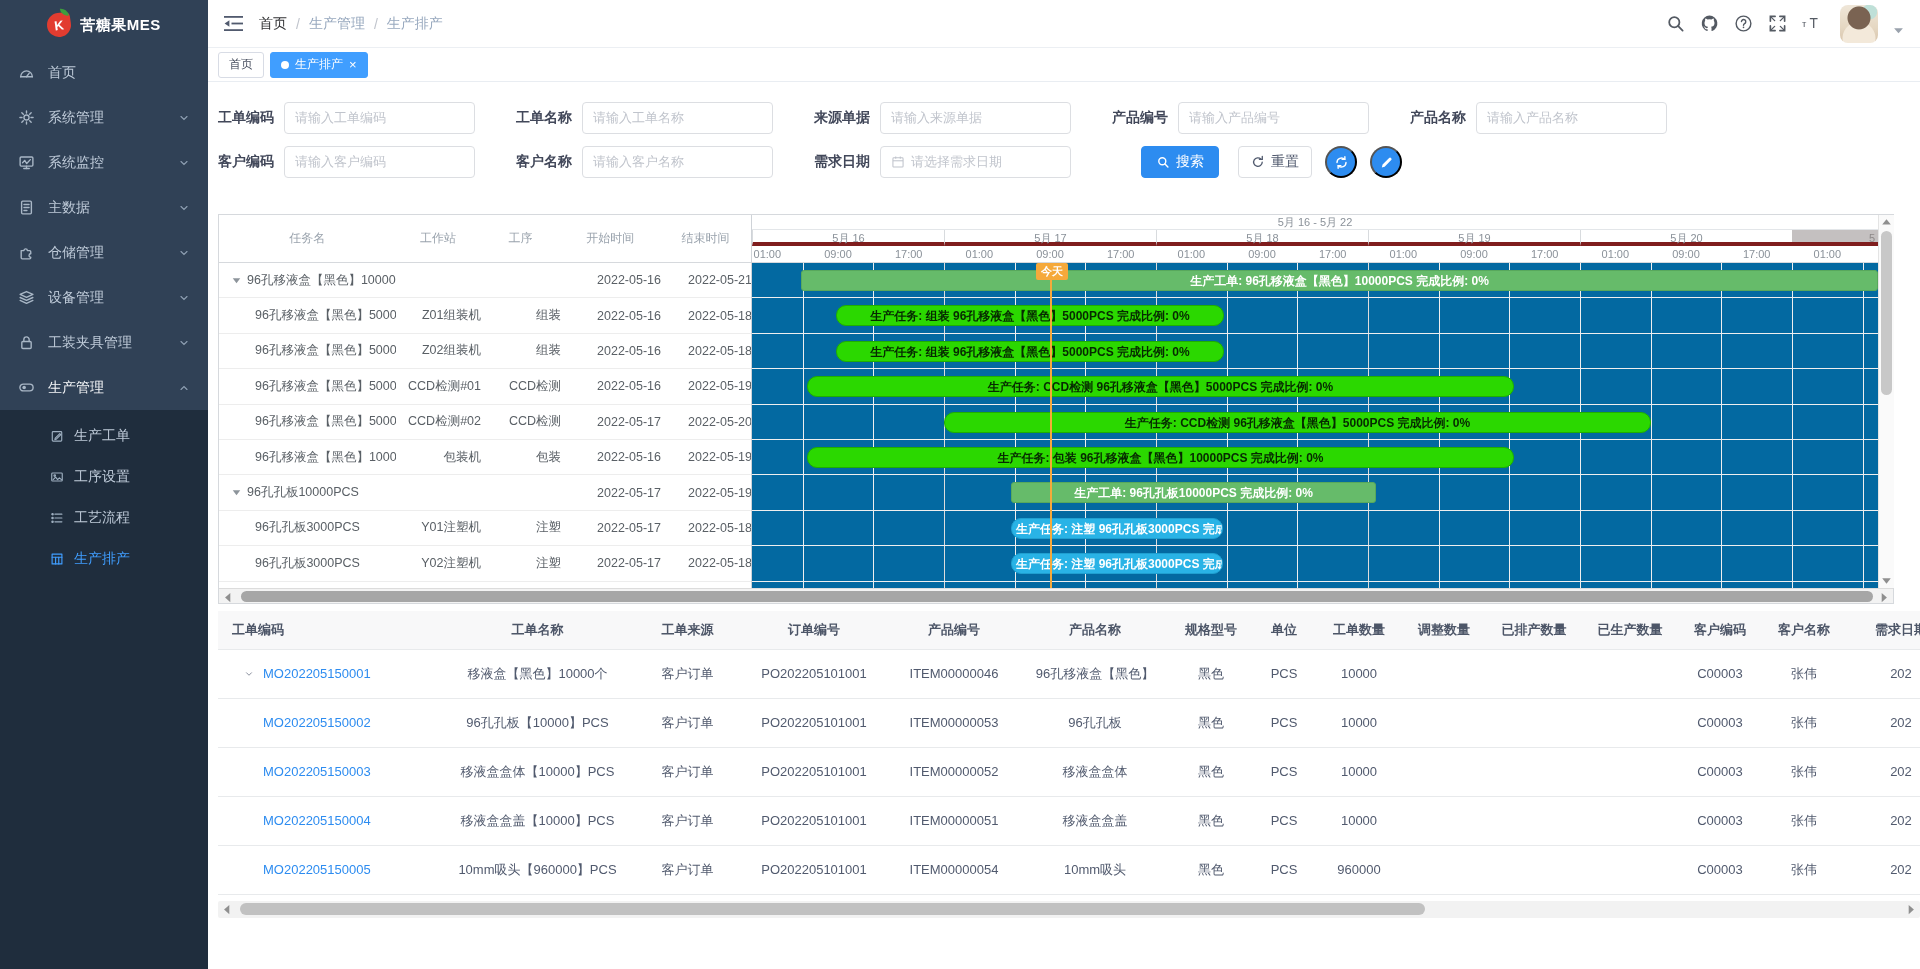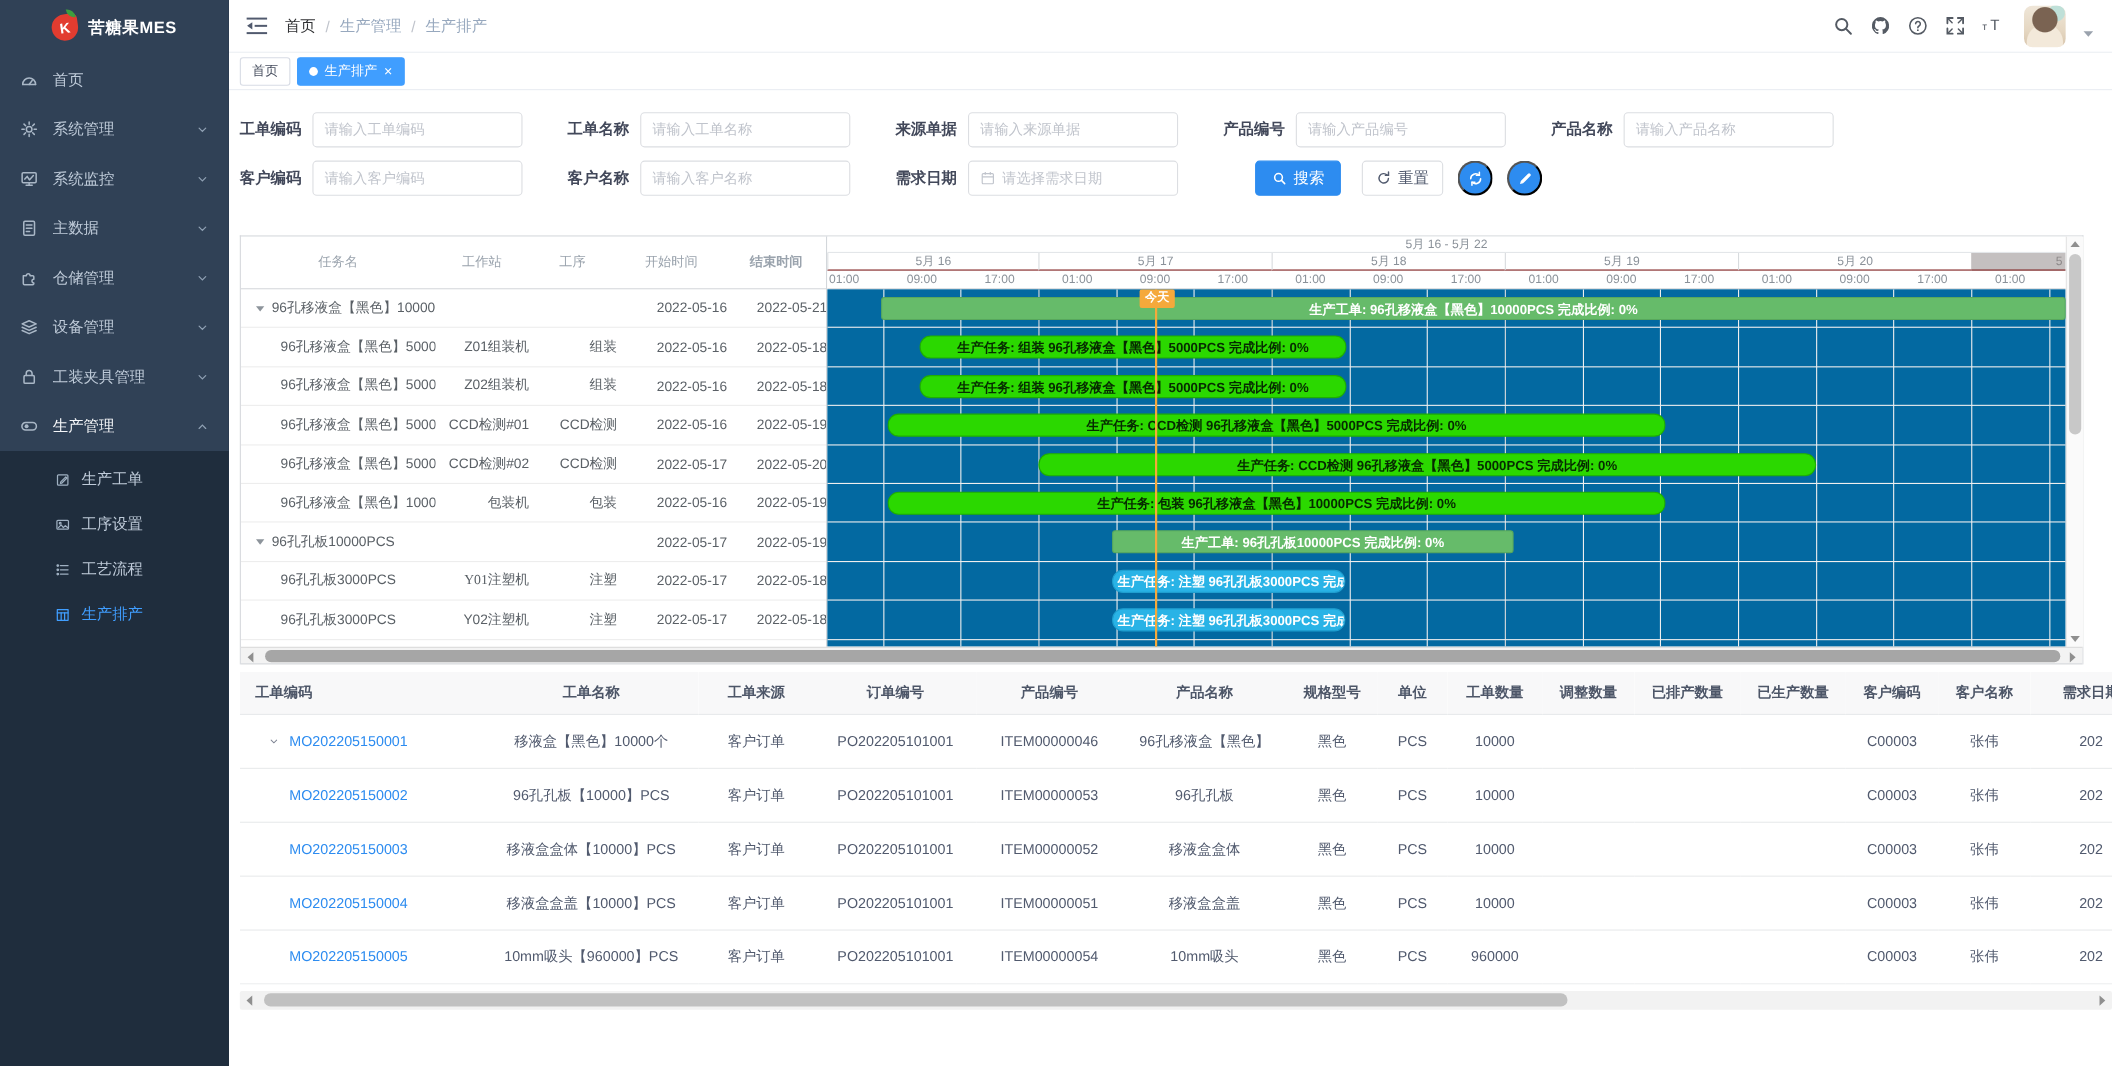--- a/index.html
+++ b/index.html
@@ -63,21 +63,21 @@
   .g-left-head{height:48px;border-bottom:1px solid #d6d9dd;display:flex;align-items:center;color:#9aa3ad;font-size:12px;flex:0 0 auto}
   .g-left-head > div{text-align:center;white-space:nowrap;overflow:hidden}
   .g-left-body{height:325px;overflow:hidden}
   .g-row{display:flex;align-items:center;border-bottom:1px solid #ededed;font-size:12.5px;color:#5a6066;cursor:pointer}
   .g-cell{white-space:nowrap;overflow:hidden;text-align:right;flex:0 0 auto}
   .g-cell.name{text-align:left;display:flex;align-items:center}
   .tri{width:9px;height:9px;color:#8d949b;margin-right:6px;flex:0 0 auto}
   .g-tl{width:1126px;position:relative;flex:0 0 auto;overflow:hidden}
   .g-tl-head{height:48px;border-bottom:1px solid #d6d9dd;position:relative;font-size:11px;color:#8a9199;background:#fff}
   .g-range{position:absolute;top:0;left:0;right:0;height:15px;line-height:15px;text-align:center;border-bottom:1px solid #e3e6e9}
-  .g-day{position:absolute;top:15px;height:16px;line-height:16px;text-align:center;border-left:1px solid #d8dbde;border-bottom:1px solid #7f1d1d}
+  .g-day{position:absolute;top:15px;height:16px;line-height:16px;text-align:center;border-left:1px solid #d8dbde;border-bottom:4px solid #7f1d1d}
   .g-day.gray{background:#c4c0c0;color:#8d8989;text-align:right;padding-right:3px;border-left:none}
   .g-hour{position:absolute;top:31px;height:17px;line-height:17px;width:44px;text-align:center}
   .g-tl-body{position:relative;height:325px;overflow:hidden;background:#0369a1}
   .gl-v{position:absolute;top:0;bottom:0;width:1px;background:#efefef}
   .gl-v.day{background:#dddddd}
   .g-strip{position:absolute;left:0;right:0;border-bottom:1px solid #efefef}
   .bar{position:absolute;height:21px;border-radius:10px;font-size:12px;font-weight:700;line-height:20px;text-align:center;overflow:hidden;white-space:nowrap;cursor:pointer;padding:0 4px}
   .today-line{position:absolute;top:0;bottom:0;width:2px;z-index:3}
   .today-badge{position:absolute;top:0;height:17px;line-height:17px;padding:0 5px;color:#fff;font-size:11px;font-weight:700;border-radius:2px;z-index:4}
   .g-vscroll{width:16px;background:#fafafa;border-left:1px solid #e4e4e4;position:relative;flex:0 0 auto}
@@ -436,21 +436,21 @@
   </div>
 
   <div class="gantt">
     <div class="gantt-main">
       <div class="g-left">
         <div class="g-left-head" id="g-left-head">
             <div style="width: 177px;">任务名</div>
             <div style="width: 85px;">工作站</div>
             <div style="width: 80px;">工序</div>
             <div style="width: 100px;">开始时间</div>
-            <div style="width: 91px; font-weight: bold;">结束时间</div>
+            <div style="width: 91px;">结束时间</div>
           </div>
         <div class="g-left-body" id="g-left-body">
             <div class="g-row" style="height: 35.4px;">
               <div class="g-cell name" style="width: 177px; padding-left: 13px;">
                 <span class="tri">
                   <svg viewBox="0 0 10 10">
                     <path d="M0.8 2.6h8.4L5 8z" fill="currentColor"></path>
                   </svg>
                 </span>
                 <span style="overflow: hidden;">96孔移液盒【黑色】10000PCS</span>
@@ -516,21 +516,21 @@
               </div>
               <div class="g-cell" style="width: 85px;"></div>
               <div class="g-cell" style="width: 80px;"></div>
               <div class="g-cell" style="width: 100px;">2022-05-17</div>
               <div class="g-cell" style="width: 91px;">2022-05-19</div>
             </div>
             <div class="g-row" style="height: 35.4px;">
               <div class="g-cell name" style="width: 177px; padding-left: 36px;">
                 <span style="overflow: hidden;">96孔孔板3000PCS</span>
               </div>
-              <div class="g-cell" style="width: 85px; font-family: Liberation Serif, serif;">Y01注塑机</div>
+              <div class="g-cell" style="width: 85px;">Y01注塑机</div>
               <div class="g-cell" style="width: 80px;">注塑</div>
               <div class="g-cell" style="width: 100px;">2022-05-17</div>
               <div class="g-cell" style="width: 91px;">2022-05-18</div>
             </div>
             <div class="g-row" style="height: 35.4px;">
               <div class="g-cell name" style="width: 177px; padding-left: 36px;">
                 <span style="overflow: hidden;">96孔孔板3000PCS</span>
               </div>
               <div class="g-cell" style="width: 85px;">Y02注塑机</div>
               <div class="g-cell" style="width: 80px;">注塑</div>

